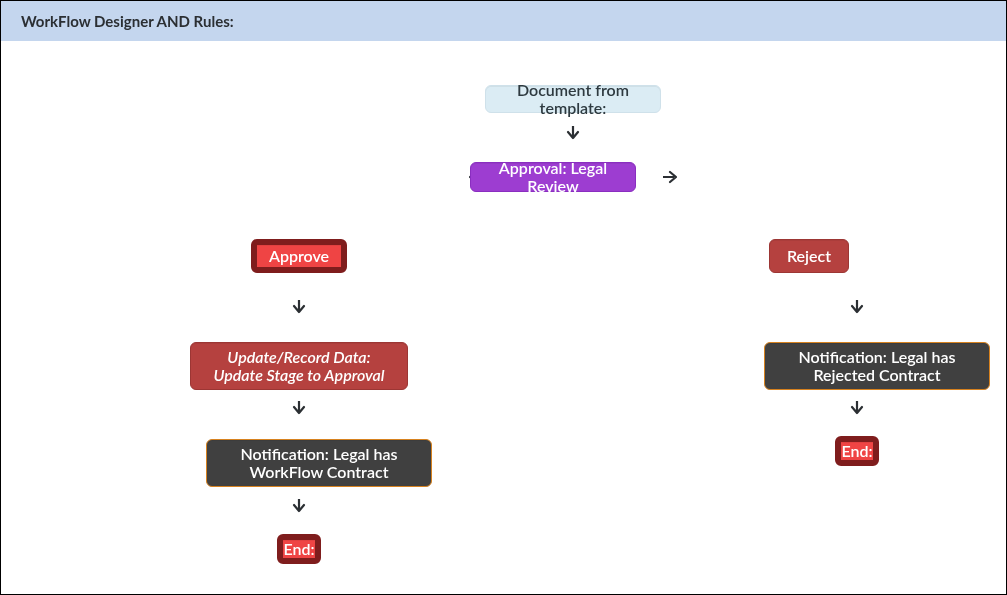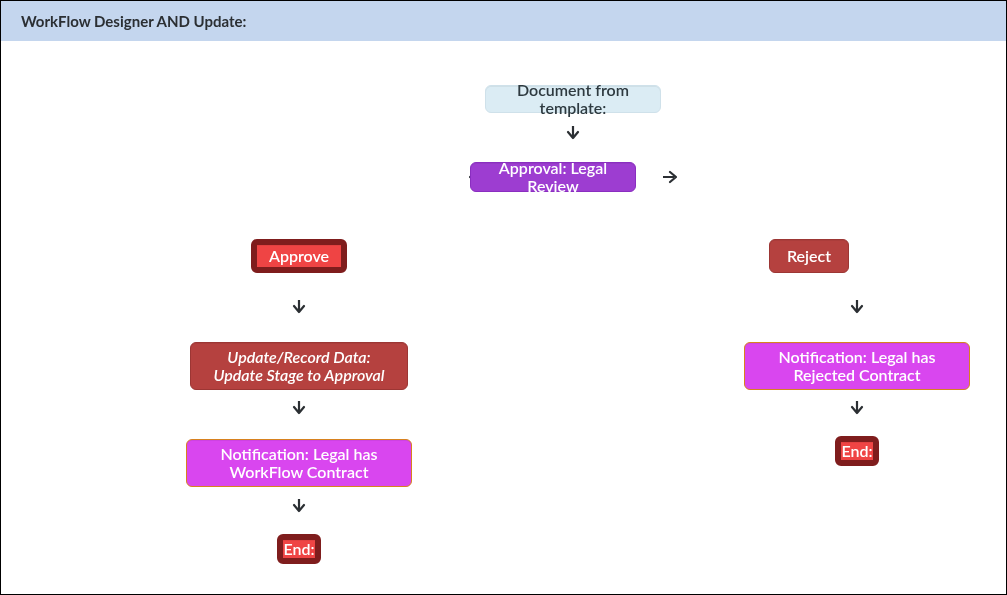--- a/index.html
+++ b/index.html
@@ -47,36 +47,36 @@
   }
   .node.start {
     background: #dbecf4;
     color: #2e3a40;
     font-weight: 600;
     border: 1px solid #cfe1ea;
   }
   .node.purple { background: #9d3dd1; border: 1px solid #8a2ec0; }
   .node.green  { background: #ef4444; border: 6px solid #7f1d1d; text-align: center; }
   .node.red    { background: #b5413f; border: 1px solid #9c3634; }
-  .node.orange { background: #d946ef; border: 1px solid #d7821f; }
+  .node.orange { background: #404040; border: 1px solid #d7821f; margin-left: 20px; }
   .arrow {
     position: absolute;
     width: 14px; height: 14px;
     transform: translate(-50%, -50%);
     color: #2b2f33;
     pointer-events: none;
   }
   .arrow svg { display: block; }
 </style>
 </head>
 <body>
 
 <div class="frame">
   <div class="header">
-    <span>WorkFlow Designer AND Update:</span>
+    <span>WorkFlow Designer AND Rules:</span>
   </div>
 
   <div class="canvas">
 
     <div class="node start" style="left:572px; top:58px; width:176px; height:28px;">
       <span>Document from template:</span>
     </div>
 
     <span class="arrow" style="left:572px; top:92px;">
       <svg viewBox="0 0 14 14" width="14" height="14">

